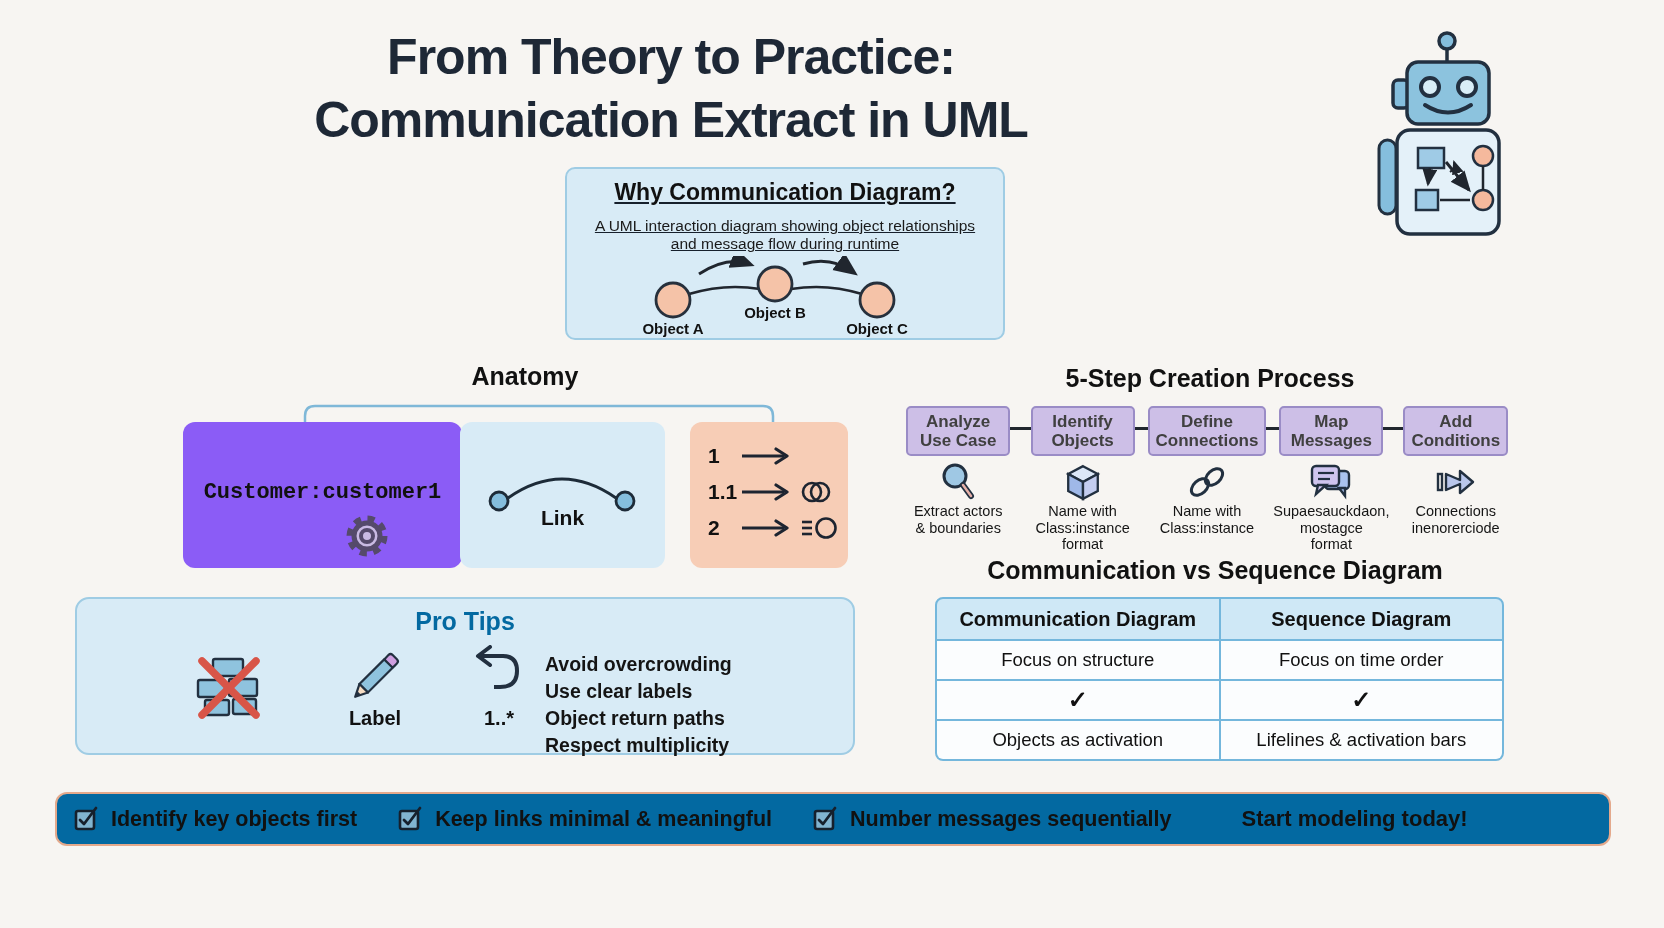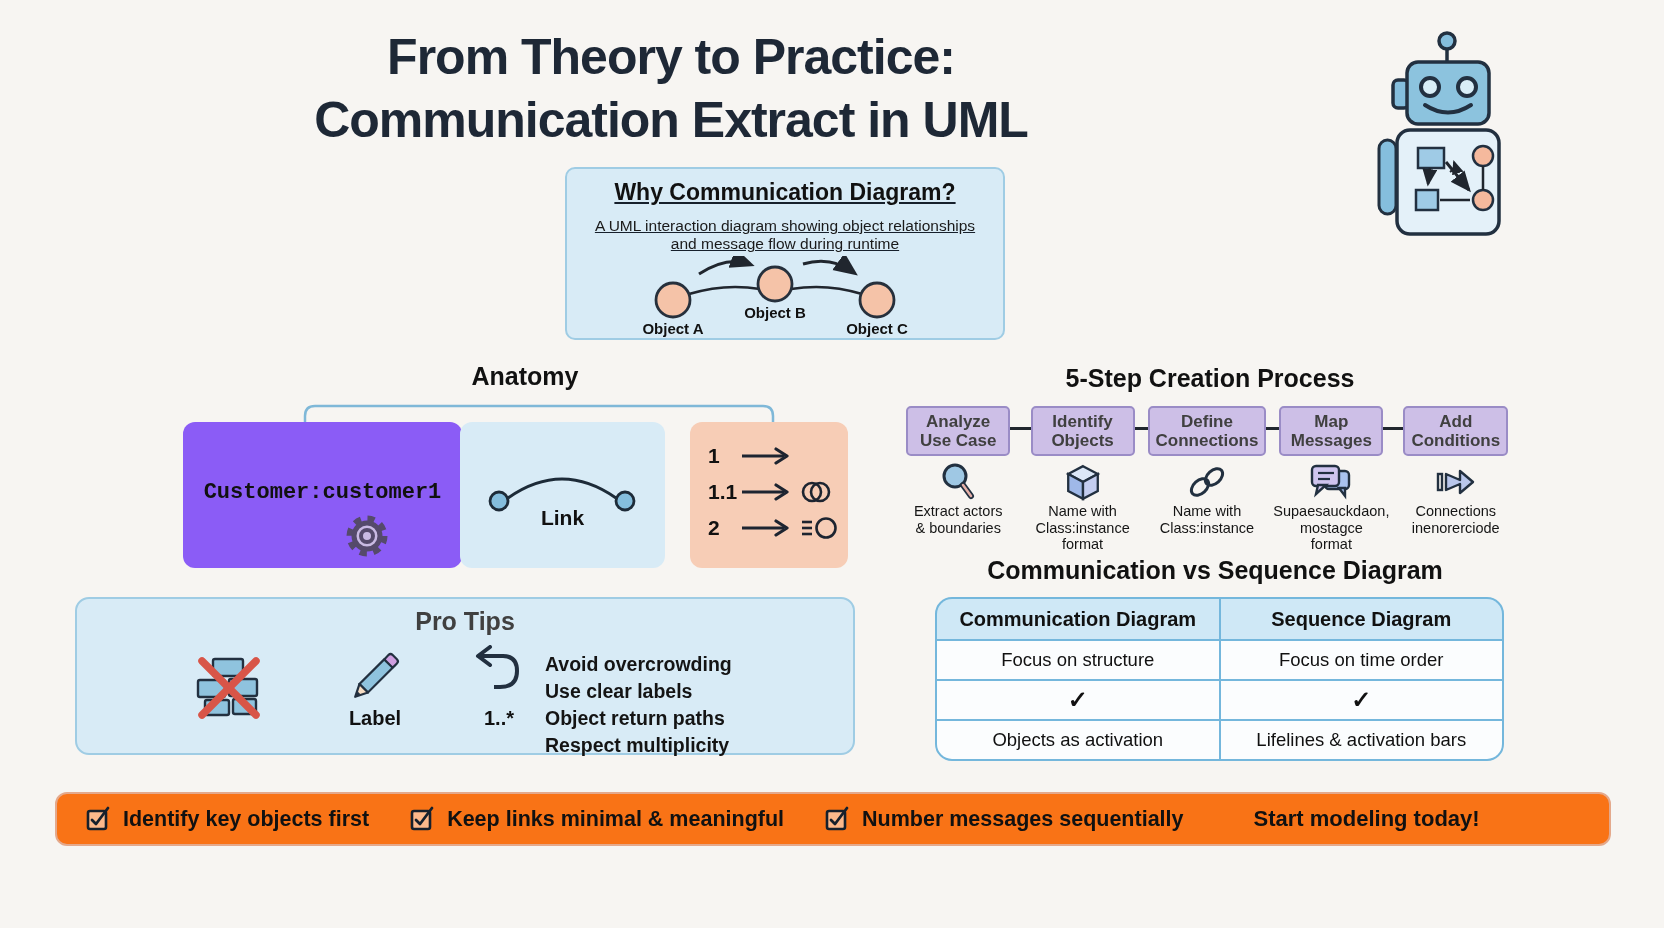--- a/index.html
+++ b/index.html
@@ -46,43 +46,43 @@
     display:flex;align-items:center;justify-content:center;
     font-size:17px;font-weight:700;text-align:center;line-height:1.12;white-space:pre-line;color:#404040;
     position:relative;z-index:2;
   }
   .step-icon{height:42px;margin-top:5px;display:flex;align-items:center;justify-content:center;}
   .step-caption{font-size:14.5px;font-weight:500;text-align:center;line-height:1.15;white-space:pre-line;color:#151515;}
   
   .cmp-title{left:930px;top:556px;width:570px;text-align:center;font-size:25px;font-weight:700;color:#111;}
   .cmp-table{
     left:935px;top:597px;width:565px;
-    border:2px solid #74b7dc;border-radius:17px;overflow:hidden;
+    border:2px solid #74b7dc;border-radius:8px;overflow:hidden;
     display:grid;grid-template-columns:1fr 1fr;background:#74b7dc;gap:2px;
   }
   .cmp-cell{
     background:#fbfdfe;display:flex;align-items:center;justify-content:center;
     height:38px;font-size:18.5px;font-weight:500;color:#111;
   }
   .cmp-head{background:#cfe8f6;font-size:20px;font-weight:700;height:40px;}
   .cmp-check{font-size:24px;font-weight:700;}
   
   .tips-box{
     left:75px;top:597px;width:780px;height:158px;
     background:#d8ebf6;border:2px solid #9fcce4;border-radius:14px;box-sizing:border-box;
   }
-  .tips-title{position:absolute;left:0;top:8px;width:100%;text-align:center;font-size:25px;font-weight:700;color:#404040;}
+  .tips-title{position:absolute;left:0;top:8px;width:100%;text-align:center;font-size:25px;font-weight:700;color:#0369a1;}
   .tip-icon{position:absolute;}
   .tip-label{position:absolute;font-size:20px;font-weight:700;text-align:center;color:#111;}
   .tips-list{position:absolute;left:468px;top:52px;font-size:19.5px;font-weight:600;line-height:1.38;color:#141414;}
   
   .footer-bar{
     left:55px;top:792px;width:1556px;height:54px;
-    background:#f97316;border:2px solid #e4a98c;border-radius:12px;box-sizing:border-box;
-    display:flex;align-items:center;padding-left:28px;
+    background:#0369a1;border:2px solid #e4a98c;border-radius:12px;box-sizing:border-box;
+    display:flex;align-items:center;padding-left:16px;
   }
   .footer-item{display:flex;align-items:center;gap:10px;margin-right:40px;}
   .footer-item span{font-size:21.5px;font-weight:600;color:#111;}
   .footer-cta{font-size:22px;font-weight:700;margin-left:30px;color:#111;}
 </style>
 </head>
 <body>
 
 <div class="abs main-title">
   <div>From Theory to Practice:</div>

